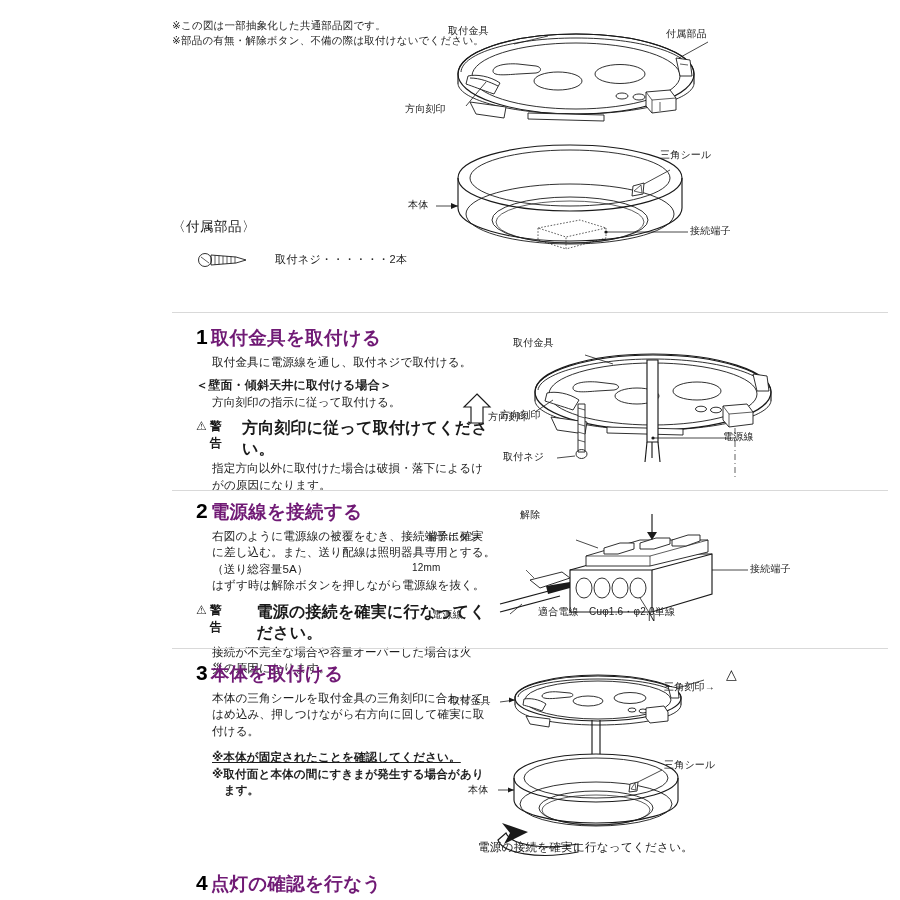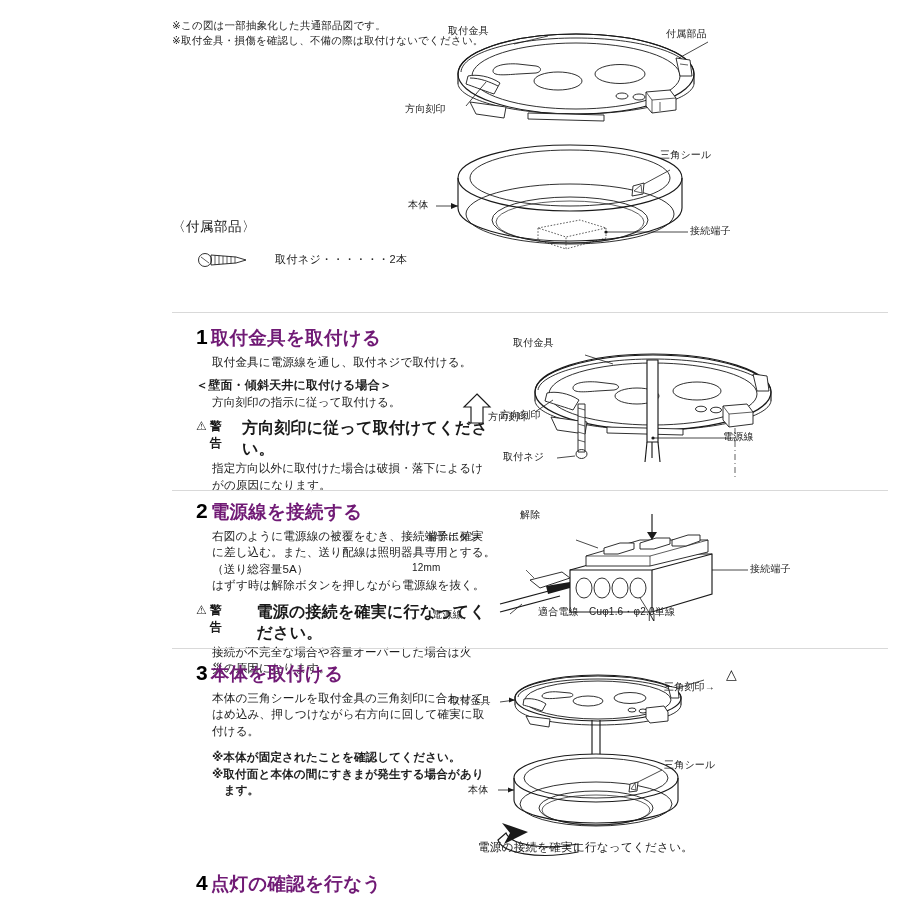--- a/index.html
+++ b/index.html
@@ -45,21 +45,21 @@
   .solidblk{fill:#1a1a1a;}
   .divider{position:absolute;height:1px;background:#d9d9d9;}
 </style>
 </head>
 <body>
 
 <div class="page">
 
   <div class="abs" style="left:172px;top:18px;">
     <div class="note-line">※この図は一部抽象化した共通部品図です。</div>
-    <div class="note-line">※取付金具・損傷を確認し、不備の際は取付けないでください。</div>
+    <div class="note-line">※部品の有無・解除ボタン、不備の際は取付けないでください。</div>
   </div>
 
   <div class="abs" style="left:408px;top:14px;width:330px;height:112px;">
     <svg width="330" height="112" viewBox="0 0 330 112">
 
       <ellipse class="ln med fillw" cx="168" cy="60" rx="118" ry="40"></ellipse>
 
       <path class="ln med" d="M50 60 C50 38 103 20 168 20 C233 20 286 38 286 60"></path>
       <path class="ln thin" d="M53 58 C54 39 105 24 168 24 C231 24 282 39 283 58"></path>
 
@@ -299,21 +299,21 @@
   <div class="divider" style="left:172px;top:648px;width:716px;"></div>
 
   <div class="step" style="left:196px;top:662px;width:300px;">
     <div class="step-head">
       <span class="step-num">3</span>
       <span class="step-title">本体を取付ける</span>
     </div>
     <div class="step-body indent" style="margin-top:6px;">本体の三角シールを取付金具の三角刻印に合わせて</div>
     <div class="step-body indent">はめ込み、押しつけながら右方向に回して確実に取</div>
     <div class="step-body indent">付ける。</div>
-    <div class="step-body note-star indent" style="margin-top:10px;">※本体が固定されたことを確認してください。</div>
+    <div class="step-body note-star indent" style="margin-top:10px;text-decoration:underline;">※本体が固定されたことを確認してください。</div>
     <div class="step-body note-star indent">※取付面と本体の間にすきまが発生する場合があり</div>
     <div class="step-body note-star indent">　ます。</div>
   </div>
 
   <div class="abs" style="left:478px;top:660px;width:340px;height:190px;">
     <svg width="340" height="190" viewBox="0 0 340 190">
 
       <ellipse class="ln med fillw" cx="120" cy="38" rx="83" ry="23"></ellipse>
       <path class="ln med" d="M37 38 C37 26 74 16 120 16 C166 16 203 26 203 38"></path>
       <path class="ln thin" d="M40 37 C41 27 76 19 120 19 C164 19 199 27 200 37"></path>

